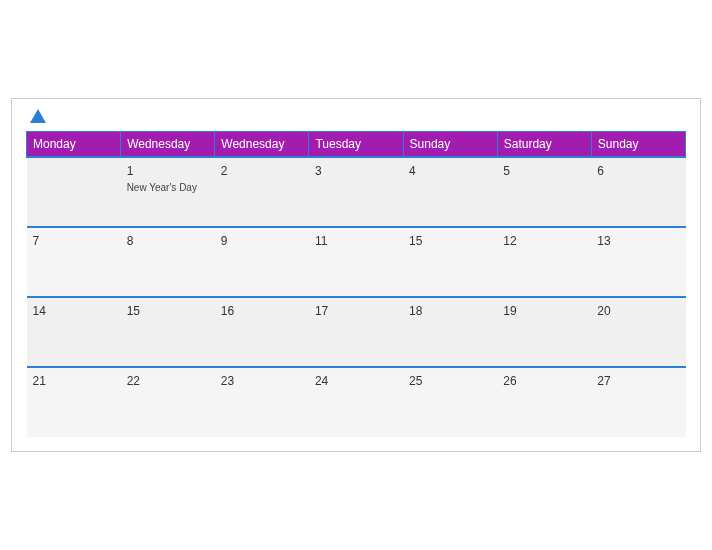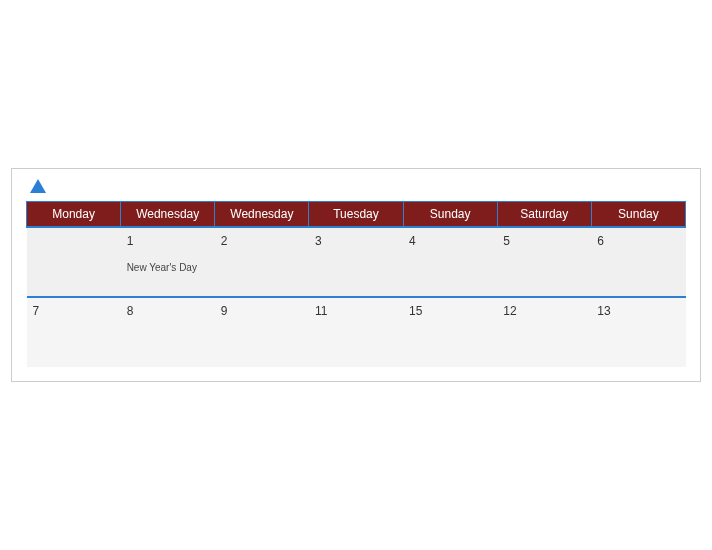--- a/index.html
+++ b/index.html
@@ -59,26 +59,26 @@
       font-size: 14px;
       color: #444;
       text-align: right;
       min-width: 120px;
     }
     .calendar-grid {
       width: 100%;
       border-collapse: collapse;
     }
     .calendar-grid thead tr th {
-      background: #7f1d1d;
+      background: #a21caf;
       color: #fff;
       font-size: 12px;
       font-weight: normal;
       padding: 5px 6px;
-      text-align: center;
+      text-align: left;
       border: 1px solid #2B7FD4;
     }
     .calendar-grid tbody tr td {
       border: none;
       padding: 6px 6px 0 6px;
       vertical-align: top;
       width: calc(100% / 7);
       height: 70px;
       background: #f5f5f5;
     }
@@ -92,21 +92,21 @@
       border-top: 2px solid #2B7FD4;
     }
     .day-number {
       font-size: 12px;
       color: #333;
       font-weight: normal;
     }
     .holiday-name {
       font-size: 10px;
       color: #444;
-      margin-top: 14px;
+      margin-top: 4px;
     }
     
     .calendar-grid tbody tr td.row-separator {
       border-top: 2px solid #2B7FD4;
     }
   </style>
 </head>
 <body>
 
 <div class="calendar-container">
@@ -175,15 +175,61 @@
           <td class="row-separator">
             <div class="day-number">15</div>
           </td>
           <td class="row-separator">
             <div class="day-number">12</div>
           </td>
           <td class="row-separator">
             <div class="day-number">13</div>
           </td>
         </tr>
+        <tr>
+          <td class="row-separator">
+            <div class="day-number">14</div>
+          </td>
+          <td class="row-separator">
+            <div class="day-number">15</div>
+          </td>
+          <td class="row-separator">
+            <div class="day-number">16</div>
+          </td>
+          <td class="row-separator">
+            <div class="day-number">17</div>
+          </td>
+          <td class="row-separator">
+            <div class="day-number">18</div>
+          </td>
+          <td class="row-separator">
+            <div class="day-number">19</div>
+          </td>
+          <td class="row-separator">
+            <div class="day-number">20</div>
+          </td>
+        </tr>
+        <tr>
+          <td class="row-separator">
+            <div class="day-number">21</div>
+          </td>
+          <td class="row-separator">
+            <div class="day-number">22</div>
+          </td>
+          <td class="row-separator">
+            <div class="day-number">23</div>
+          </td>
+          <td class="row-separator">
+            <div class="day-number">24</div>
+          </td>
+          <td class="row-separator">
+            <div class="day-number">25</div>
+          </td>
+          <td class="row-separator">
+            <div class="day-number">26</div>
+          </td>
+          <td class="row-separator">
+            <div class="day-number">27</div>
+          </td>
+        </tr>
       </tbody>
   </table>
 </div>
 
 </body></html>

